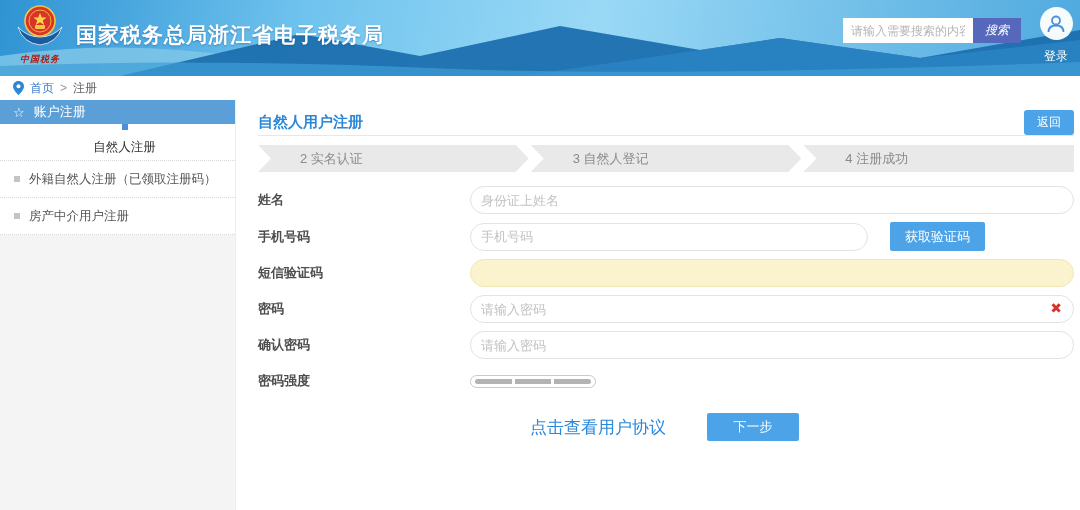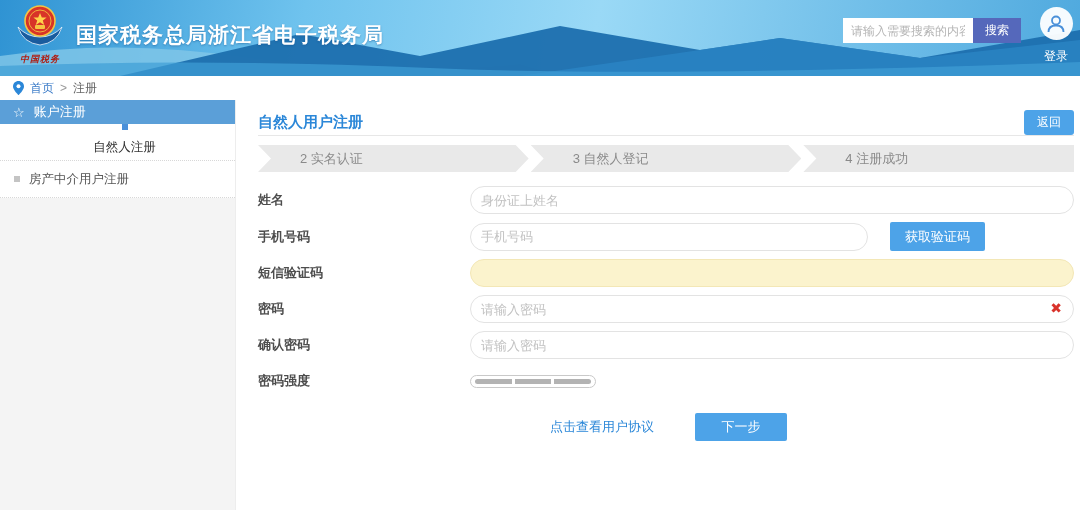--- a/index.html
+++ b/index.html
@@ -12,21 +12,21 @@
     background:linear-gradient(100deg,#2f93d3 0%,#6fc3ee 28%,#9ad9f6 55%,#4fa9de 100%); overflow:hidden; }
   .mountains { position:absolute; left:0; bottom:0; width:1080px; height:76px; }
   .logo-wrap { position:absolute; left:14px; top:4px; width:52px; text-align:center; z-index:2; }
   .logo-caption { color:#b01d12; font-size:9px; font-weight:bold; font-style:italic; letter-spacing:1px; margin-top:-1px; }
   .site-title { position:absolute; left:76px; top:21px; color:#fff; font-size:21px; font-weight:bold;
     letter-spacing:1px; text-shadow:0 1px 2px rgba(20,80,140,.45); z-index:2; }
   .search-box { position:absolute; left:843px; top:18px; height:25px; display:flex; z-index:2; }
   .search-box input { width:130px; height:25px; border:none; outline:none; padding:0 8px; font-size:12px; color:#333; }
   .search-box input::placeholder { color:#b5b5b5; }
   .search-box button { width:48px; height:25px; border:none; background:var(--search_button,#5568bb);
-    color:#fff; font-size:12px; cursor:pointer; }
+    color:#fff; font-size:12px; cursor:pointer;font-style:italic; }
   .login { position:absolute; left:1038px; top:7px; width:36px; text-align:center; z-index:2; }
   .login-circle { width:33px; height:33px; border-radius:50%; background:rgba(255,255,255,.95);
     margin:0 auto; display:flex; align-items:center; justify-content:center; }
   .login-label { display:block; color:#fff; font-size:12px; margin-top:8px; }
 
   
   .breadcrumb { height:24px; display:flex; align-items:center; padding-left:13px; font-size:12px; gap:6px;
     background:#fff; }
   .crumb-home { color:#3a7bc8; text-decoration:none; cursor:pointer; }
   .crumb-sep { color:#999; }
@@ -77,21 +77,21 @@
   .err-x { position:absolute; right:12px; top:6px; color:var(--error_red,#d9332b); font-size:14px;
     font-weight:bold; line-height:1; }
 
   .strength { width:126px; height:13px; border:1px solid #c9c9c9; border-radius:7px;
     display:flex; align-items:center; gap:3px; padding:0 4px; }
   .seg { flex:1; height:5px; background:#b3b3b3; }
   .seg:first-child { border-radius:3px 0 0 3px; }
   .seg:last-child { border-radius:0 3px 3px 0; }
 
   .actions { display:flex; align-items:center; margin:18px 0 0 272px; gap:22px; }
-  .agreement { color:var(--accent,#2b87d8); font-size:13px; cursor:pointer; text-decoration:none;margin-left:20px; }
+  .agreement { color:var(--accent,#2b87d8); font-size:17px; cursor:pointer; text-decoration:none; }
   .next-btn { width:92px; height:28px; background:var(--button_blue,#4da3e8); color:#fff; border:none;
     border-radius:2px; font-size:13px; cursor:pointer;margin-left:19px; }
 </style>
 </head>
 <body>
 
 <div class="page">
 
   <header>
     <svg class="mountains" viewBox="0 0 1080 76" preserveAspectRatio="none">
@@ -146,20 +146,24 @@
         <span class="side-star">☆</span>
         <span>账户注册</span>
       </div>
       <ul class="side-menu">
         <li class="side-item active">
           <span class="bullet"></span>
           <span>自然人注册</span>
         </li>
         <li class="side-item">
           <span class="bullet"></span>
+          <span>外籍自然人注册（已领取注册码）</span>
+        </li>
+        <li class="side-item">
+          <span class="bullet"></span>
           <span>房产中介用户注册</span>
         </li>
       </ul>
     </aside>
 
     <main>
       <div class="main-head">
         <h2 class="main-title">自然人用户注册</h2>
         <button class="back-btn">返回</button>
       </div>

